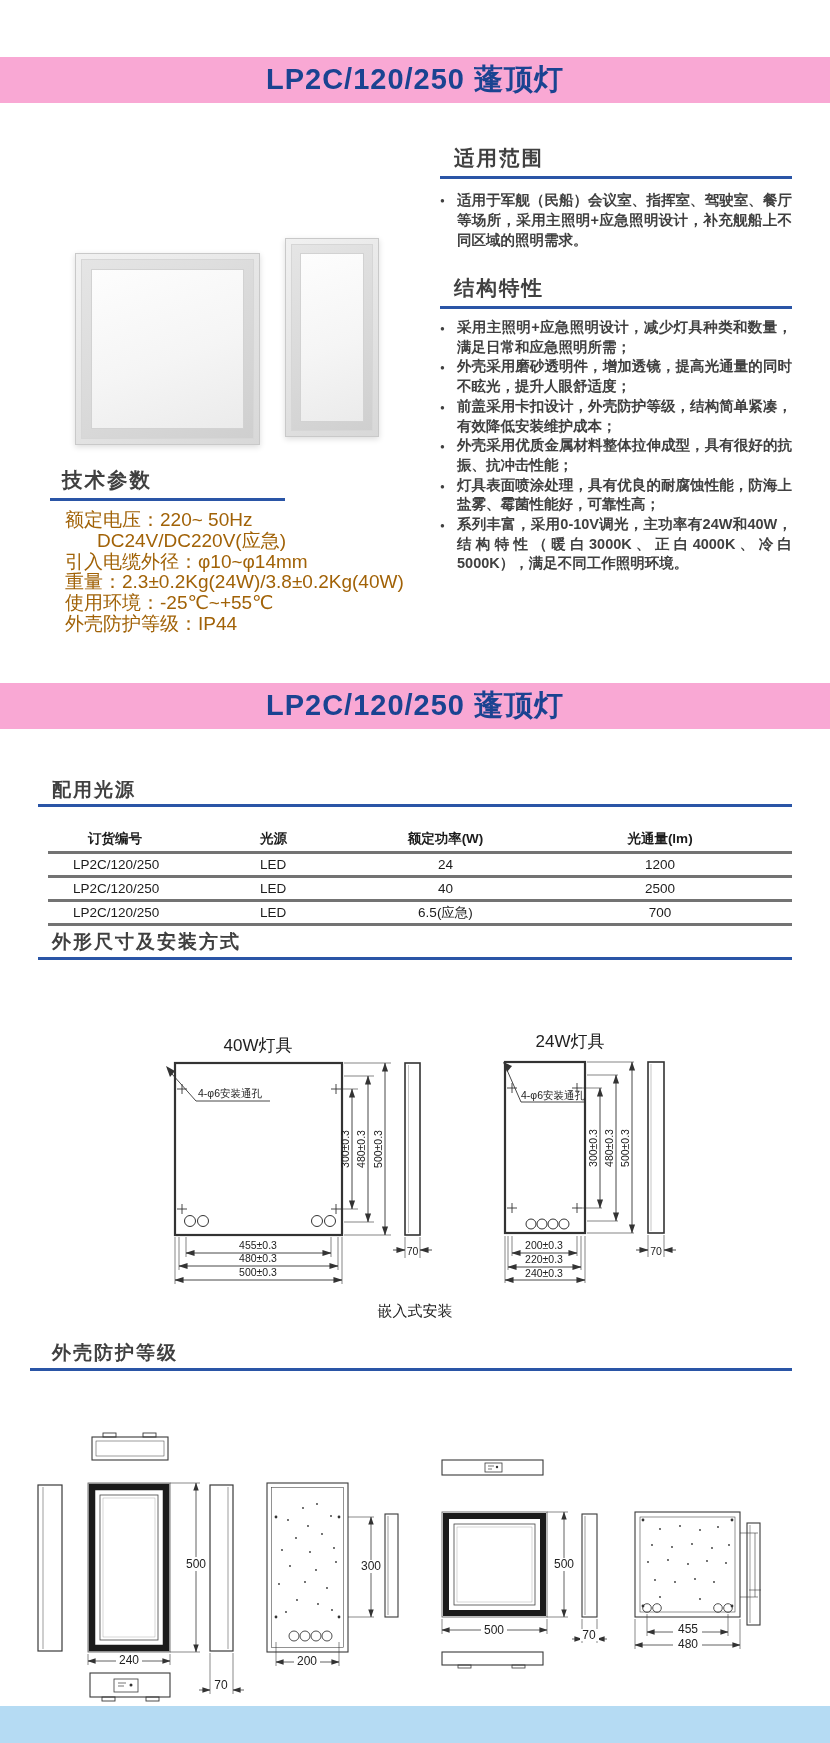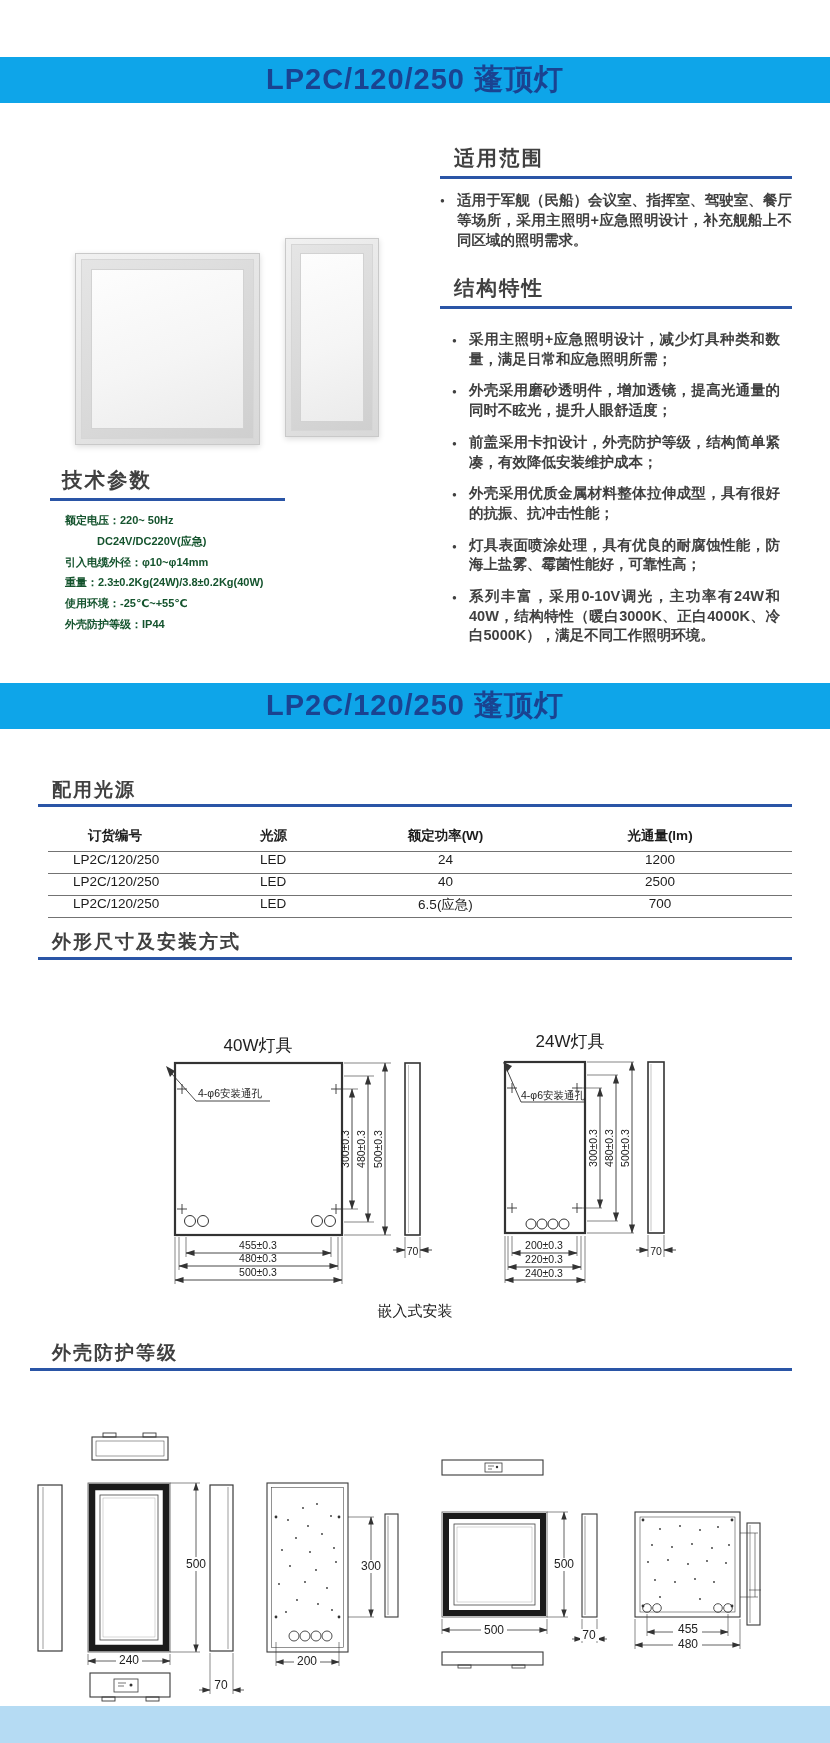--- a/index.html
+++ b/index.html
@@ -1,42 +1,42 @@
 <!DOCTYPE html>
 <html><head>
 <meta charset="utf-8">
 <style>
   html,body{margin:0;padding:0;background:#fff}
   .page{position:relative;width:830px;height:1743px;background:#fff;overflow:hidden;
         font-family:"Liberation Sans","DejaVu Sans",sans-serif;color:#262626}
-  .bar{position:absolute;left:0;width:830px;height:46px;background:#0ea5e9;
+  .bar{position:absolute;left:0;width:830px;height:46px;background:#f9a8d4;
        display:flex;align-items:center;justify-content:center}
   .bar-title{color:#1a4391;font-weight:bold;font-size:29px;letter-spacing:1px;white-space:nowrap}
   .sec-head{position:absolute;color:#404040;font-weight:bold;white-space:nowrap}
   .h1{font-size:20.5px;letter-spacing:2px}
   .h2{font-size:19px;letter-spacing:2px}
   .rule{position:absolute;background:#2a55a6}
   .para,.blist{position:absolute;font-size:14.5px;font-weight:600;text-align:justify;
        line-height:20px;color:#404040}
   .blist{list-style:none;margin:0;padding:0;line-height:19.7px}
-  .blist li{position:relative;padding-left:17px;margin:12px}
+  .blist li{position:relative;padding-left:17px;margin:0}
   .blist li::before{content:"●";position:absolute;left:0;top:1px;font-size:8px}
   .hang{position:relative;padding-left:17px}
   .hang::before{content:"●";position:absolute;left:0;top:1px;font-size:8px}
-  .params{position:absolute;left:65px;top:510px;font-size:11px;font-weight:700;
-       line-height:20.8px;color:#14532d}
+  .params{position:absolute;left:65px;top:510px;font-size:19px;font-weight:400;
+       line-height:20.8px;color:#a16207}
   .params .indent{padding-left:32px}
   .panel{position:absolute;border:1px solid #c9c9c9;
        background:linear-gradient(145deg,#f1f1f1,#d8d8d8);box-shadow:0 2px 6px rgba(0,0,0,.14)}
   .panel .f2{position:absolute;inset:5px;border:1px solid #d6d6d6;
        background:linear-gradient(145deg,#e5e5e5,#cfcfcf)}
   .panel .lens{position:absolute;inset:14px;border:1px solid #d2d2d2;
        background:linear-gradient(160deg,#fdfdfd 0%,#f5f5f5 55%,#ebebeb 100%)}
   .tbl{position:absolute;left:48px;top:827px;width:744px;font-size:13.5px;color:#1c1c1c}
-  .trow{display:flex;height:21px;border-bottom:1px solid #737373}
+  .trow{display:flex;align-items:center;height:21px;border-bottom:3px solid #737373}
   .trow.thead{height:24px;font-weight:bold}
   .c1{width:190px;padding-left:25px;box-sizing:border-box}
   .thead .c1{padding-left:40px}
   .c2{width:125px;padding-left:22px;box-sizing:border-box}
   .c3{width:165px;text-align:center}
   .c4{flex:1;text-align:center}
   .svgwrap{position:absolute}
   svg{display:block}
   .dlabel{font-size:17px;fill:#1f1f1f;text-anchor:middle;font-family:"Liberation Sans",sans-serif}
   .dim{font-size:10.5px;fill:#222;font-family:"Liberation Sans",sans-serif}

